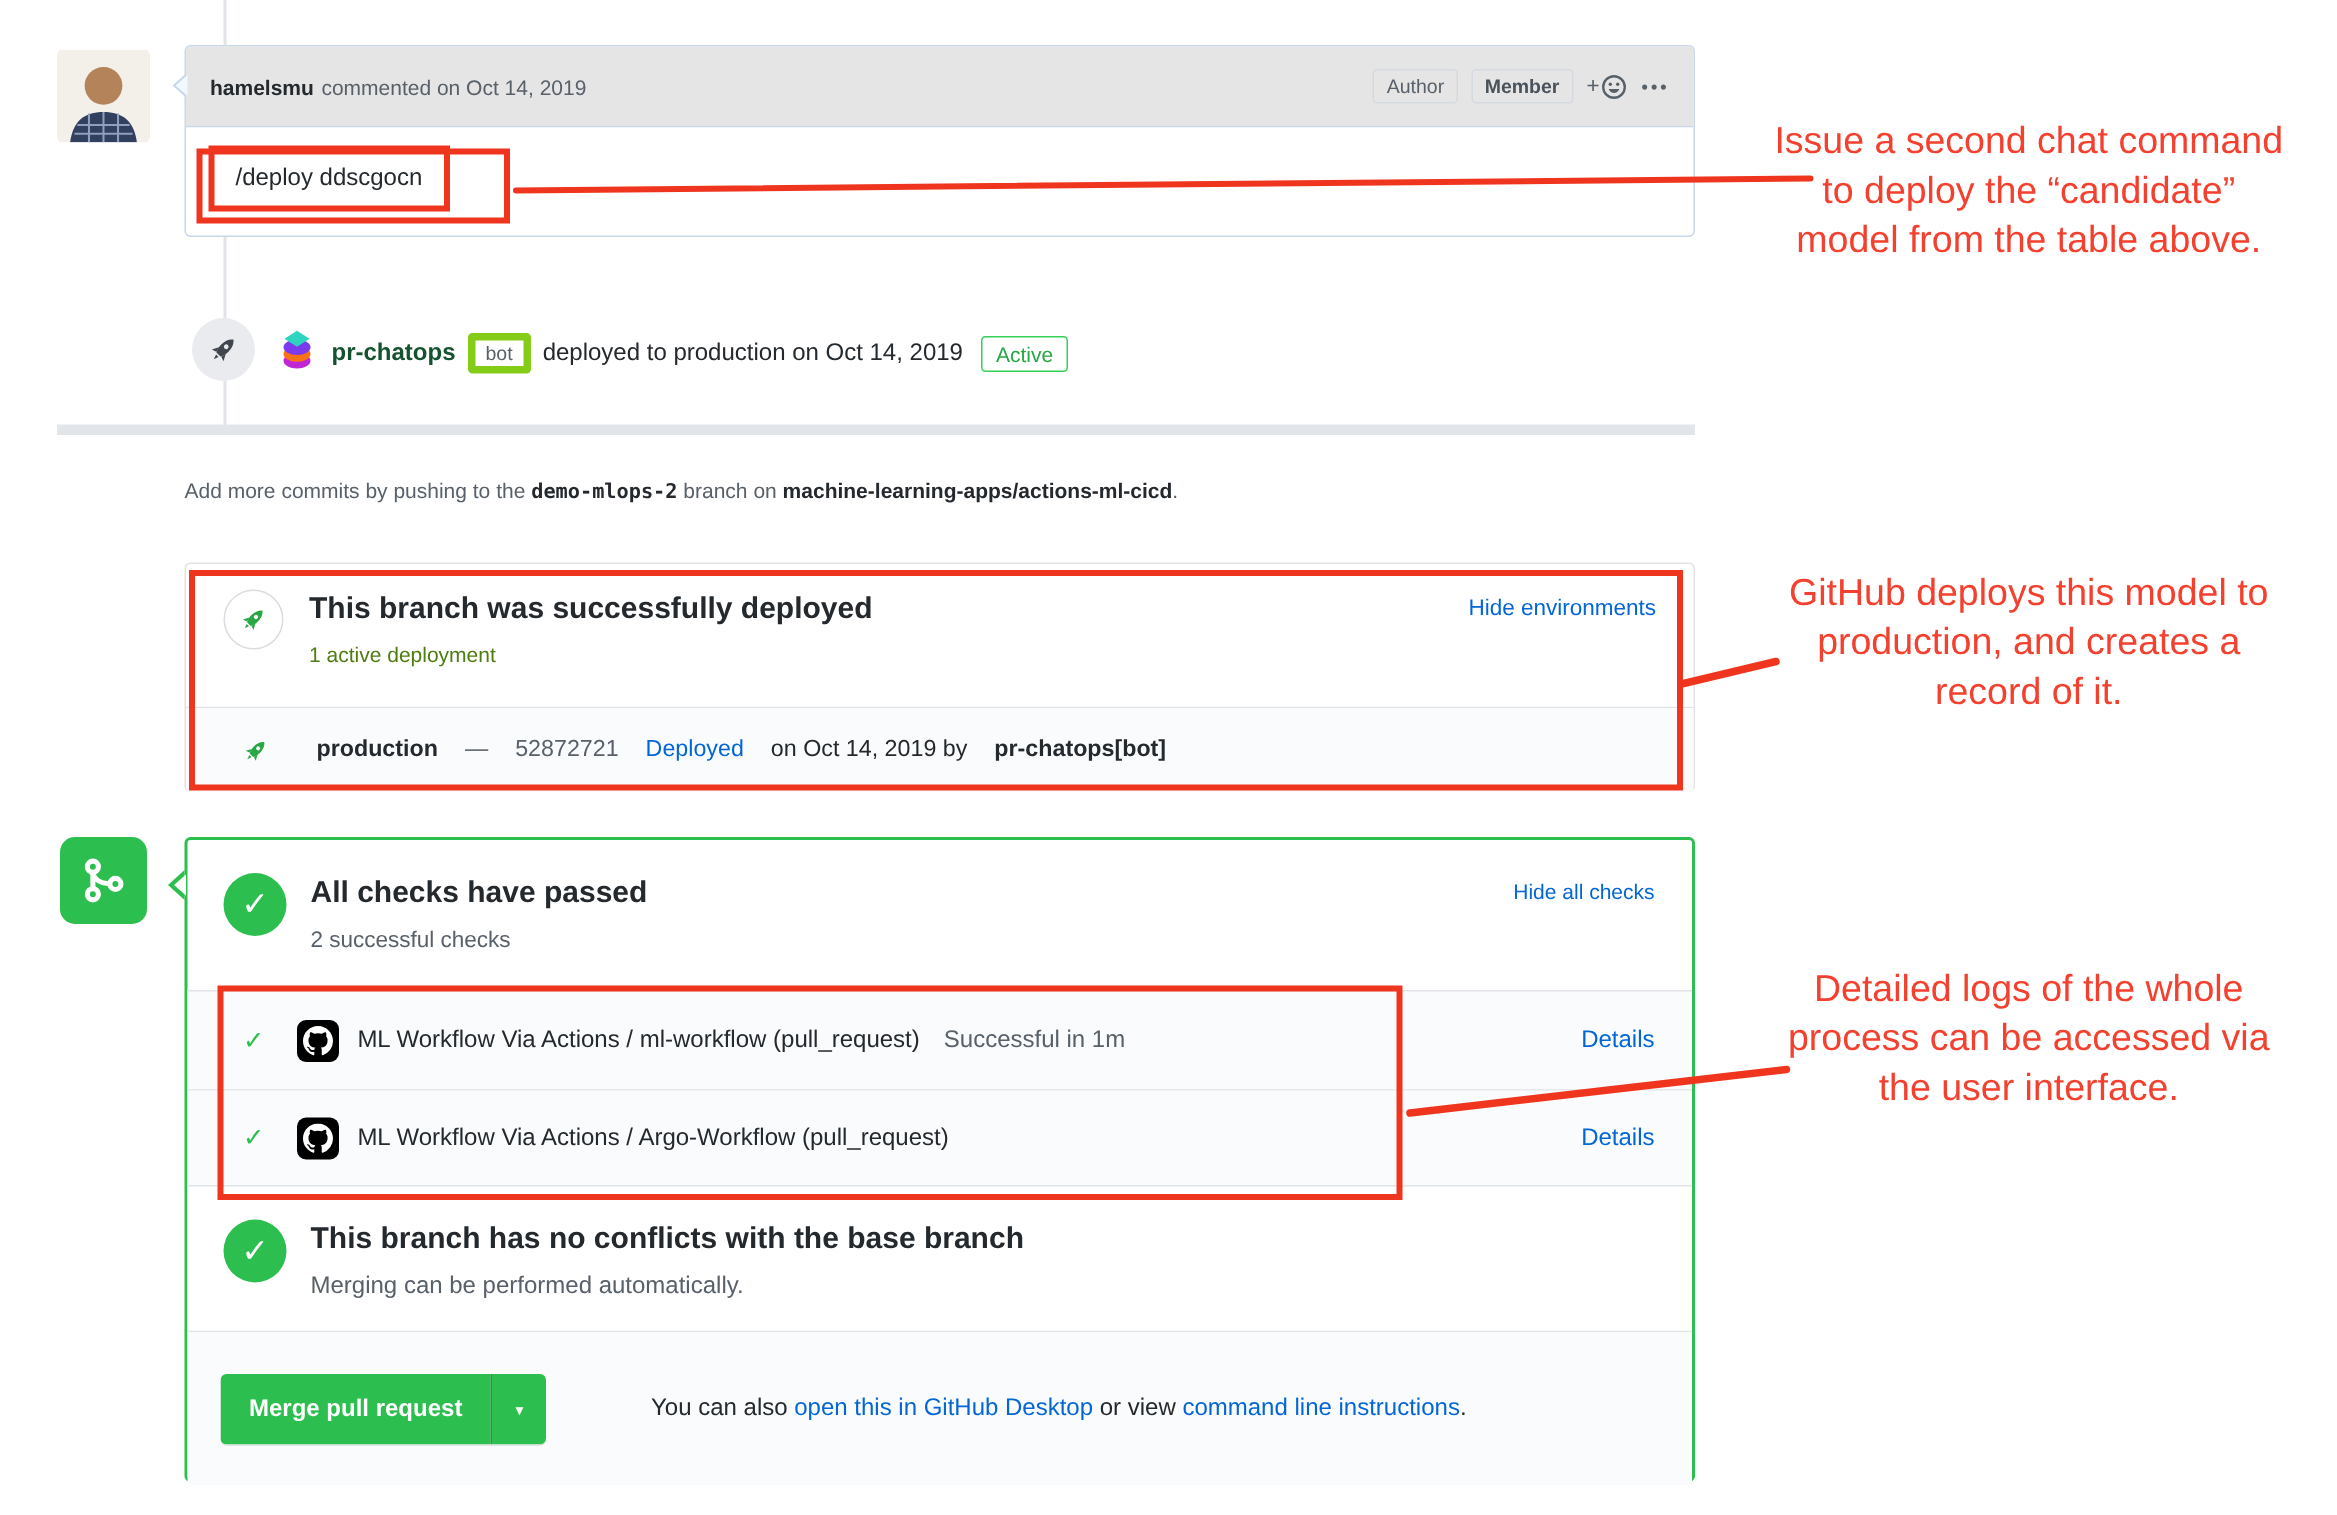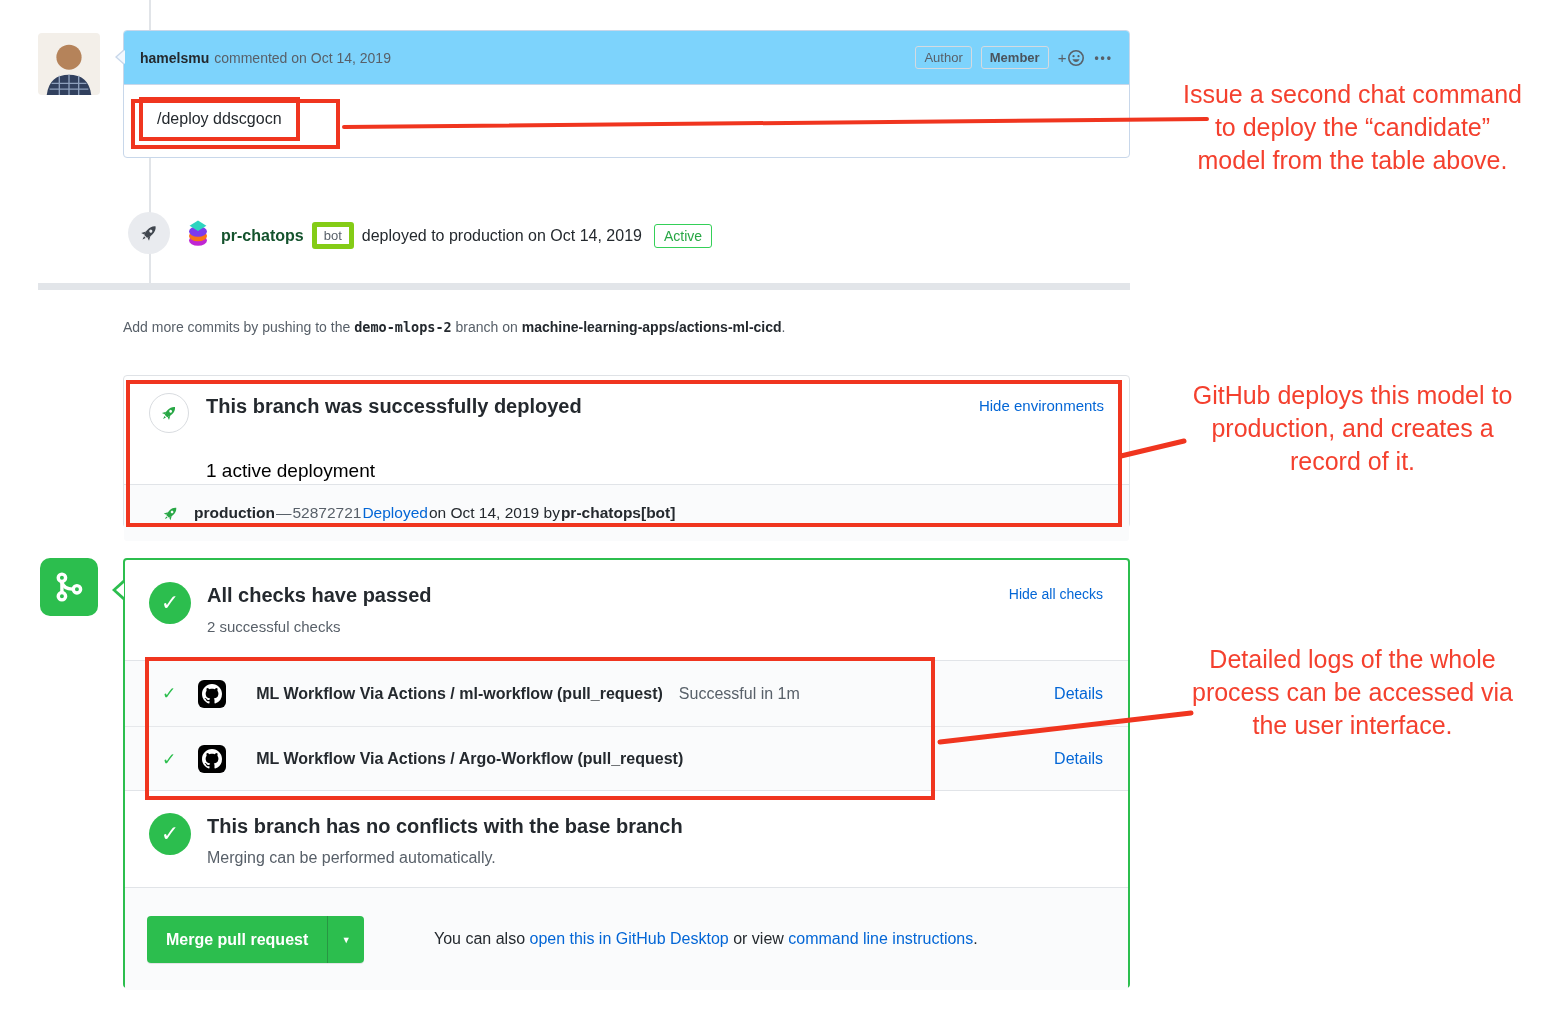--- a/index.html
+++ b/index.html
@@ -6,21 +6,21 @@
   html,body { width:1558px; height:1010px; background:#fff; }
   body { font-family:"Liberation Sans","DejaVu Sans",sans-serif; color:#24292e; position:relative; overflow:hidden; }
   .abs { position:absolute; }
 
   
   .timeline-line { left:149px; top:0; width:2px; height:285px; background:#e1e4e8; }
 
   
   .avatar { left:38px; top:33px; width:62px; height:62px; border-radius:4px; overflow:hidden; }
   .comment-box { left:123px; top:30px; width:1007px; height:128px; background:#fff; border:1px solid #c8d7ea; border-radius:4px; }
-  .comment-header { position:relative; height:54px; background:#7dd3fc; border-bottom:1px solid #c8d7ea; border-radius:3px 3px 0 0; display:flex; align-items:center; padding:0 16px; font-size:14px; }
+  .comment-header { position:relative; height:54px; background:#e5e5e5; border-bottom:1px solid #c8d7ea; border-radius:3px 3px 0 0; display:flex; align-items:center; padding:0 16px; font-size:14px; }
   .comment-header .caret-out { position:absolute; left:-9px; top:18px; width:0; height:0; border-top:8px solid transparent; border-bottom:8px solid transparent; border-right:9px solid #c8d7ea; }
   .comment-header .caret-in { position:absolute; left:-7px; top:19px; width:0; height:0; border-top:7px solid transparent; border-bottom:7px solid transparent; border-right:8px solid #f1f8ff; }
   .author-name { font-weight:bold; color:#24292e; margin-right:5px; text-decoration:none; }
   .header-action { color:#586069; }
   .header-right { margin-left:auto; display:flex; align-items:center; gap:9px; }
   .role-badge { border:1px solid #d5dae0; border-radius:3px; padding:3px 8px; font-size:13px; color:#586069; background:transparent; }
   .role-badge.member { font-weight:bold; color:#4a535c; }
   .reaction-btn { display:flex; align-items:center; gap:1px; color:#586069; font-size:15px; cursor:pointer; }
   .kebab { color:#586069; font-size:12px; letter-spacing:2px; font-weight:bold; cursor:pointer; }
   .comment-body { padding:12px 15px; }
@@ -38,24 +38,24 @@
 
   .add-commits { left:123px; top:319px; font-size:14px; color:#586069; }
   .add-commits .branch { font-family:"DejaVu Sans Mono","Liberation Mono",monospace; font-weight:bold; color:#24292e; font-size:13.5px; }
   .add-commits .repo { font-weight:bold; color:#24292e; }
 
   
   .deploy-box { left:123px; top:375px; width:1007px; height:153px; border:1px solid #dfe2e6; border-radius:4px; background:#fff; }
   .deploy-top { position:relative; height:95px; }
   .rocket-circle { position:absolute; left:25px; top:17px; width:40px; height:40px; border:1px solid #d9dce0; border-radius:50%; background:#fff; display:flex; align-items:center; justify-content:center; color:#28a745; }
   .deploy-title { position:absolute; left:82px; top:19px; font-size:20px; font-weight:bold; color:#24292e; }
-  .deploy-sub { position:absolute; left:82px; top:52px; font-size:19px; color:#000000;margin-top:32px; }
+  .deploy-sub { position:absolute; left:82px; top:52px; font-size:14px; color:#4d7c0f; }
   .link { color:#0366d6; text-decoration:none; cursor:pointer; }
   .hide-env { position:absolute; right:25px; top:21px; font-size:15px; }
-  .deploy-row { position:absolute; left:0; top:108px; width:100%; height:57px; background:#fafbfc; border-top:1px solid #e1e4e8; border-radius:0 0 3px 3px; display:flex; align-items:center; padding-left:37px; gap:1px; font-size:15.5px; }
+  .deploy-row { position:absolute; left:0; top:95px; width:100%; height:57px; background:#fafbfc; border-top:1px solid #e1e4e8; border-radius:0 0 3px 3px; display:flex; align-items:center; padding-left:37px; gap:18px; font-size:15.5px; }
   .deploy-row .rocket-sm { color:#28a745; display:flex; }
   .env-name { font-weight:bold; margin-left:13px; }
   .gray { color:#586069; }
 
   
   .merge-icon-box { left:40px; top:558px; width:58px; height:58px; border-radius:10px; background:#2cbe4e; display:flex; align-items:center; justify-content:center; }
 
   
   .checks-box { left:123px; top:558px; width:1007px; height:430px; border:2px solid #2cbe4e; border-radius:4px; background:#fff; }
   .checks-caret-out { position:absolute; left:-13px; top:20px; width:0; height:0; border-top:10px solid transparent; border-bottom:10px solid transparent; border-right:11px solid #2cbe4e; }
@@ -63,21 +63,21 @@
   .checks-s1 { position:relative; height:100px; }
   .check-circle { position:absolute; left:24px; top:22px; width:42px; height:42px; border-radius:50%; background:#2cbe4e; color:#fff; display:flex; align-items:center; justify-content:center; font-size:22px; font-weight:bold; }
   .checks-title { position:absolute; left:82px; top:24px; font-size:20px; font-weight:bold; }
   .checks-sub { position:absolute; left:82px; top:58px; font-size:15px; color:#586069; }
   .hide-checks { position:absolute; right:25px; top:26px; font-size:14px; }
   .checks-rows { position:relative; height:130px; background:#fafbfc; border-top:1px solid #e1e4e8; }
   .check-row { position:relative; height:65px; display:flex; align-items:center; padding:0 25px 0 37px; font-size:16px; }
   .check-row + .check-row { border-top:1px solid #e6e8eb; }
   .row-check { color:#2cbe4e; font-weight:bold; font-size:17px; }
   .octo-badge { width:28px; height:28px; background:#000; border-radius:6px; margin-left:22px; display:flex; align-items:center; justify-content:center; }
-  .row-name { font-weight:bold; margin-left:30px; color:#24292e; }
+  .row-name { font-weight:normal; margin-left:12px; color:#24292e; }
   .row-status { color:#586069; margin-left:16px; }
   .row-details { margin-left:auto; font-size:16px; }
   .checks-s3 { position:relative; height:97px; border-top:1px solid #e1e4e8; background:#fff; }
   .conflict-title { position:absolute; left:82px; top:24px; font-size:20px; font-weight:bold; }
   .conflict-sub { position:absolute; left:82px; top:58px; font-size:16px; color:#586069; }
   .checks-footer { position:relative; height:103px; background:#fafbfc; border-top:1px solid #e1e4e8; border-radius:0 0 3px 3px; }
   .merge-btn-group { position:absolute; left:22px; top:28px; height:47px; display:flex; border-radius:4px; overflow:hidden; box-shadow:0 1px 0 rgba(27,31,35,0.1); cursor:pointer; }
   .merge-btn-main { background:#2cbe4e; color:#fff; font-size:16px; font-weight:bold; display:flex; align-items:center; padding:0 19px; }
   .merge-btn-caret { background:#2cbe4e; color:#fff; width:37px; display:flex; align-items:center; justify-content:center; border-left:1px solid rgba(27,31,35,0.25); font-size:9px; }
   .footer-text { position:absolute; left:309px; top:42px; font-size:16px; color:#24292e; white-space:nowrap; }

